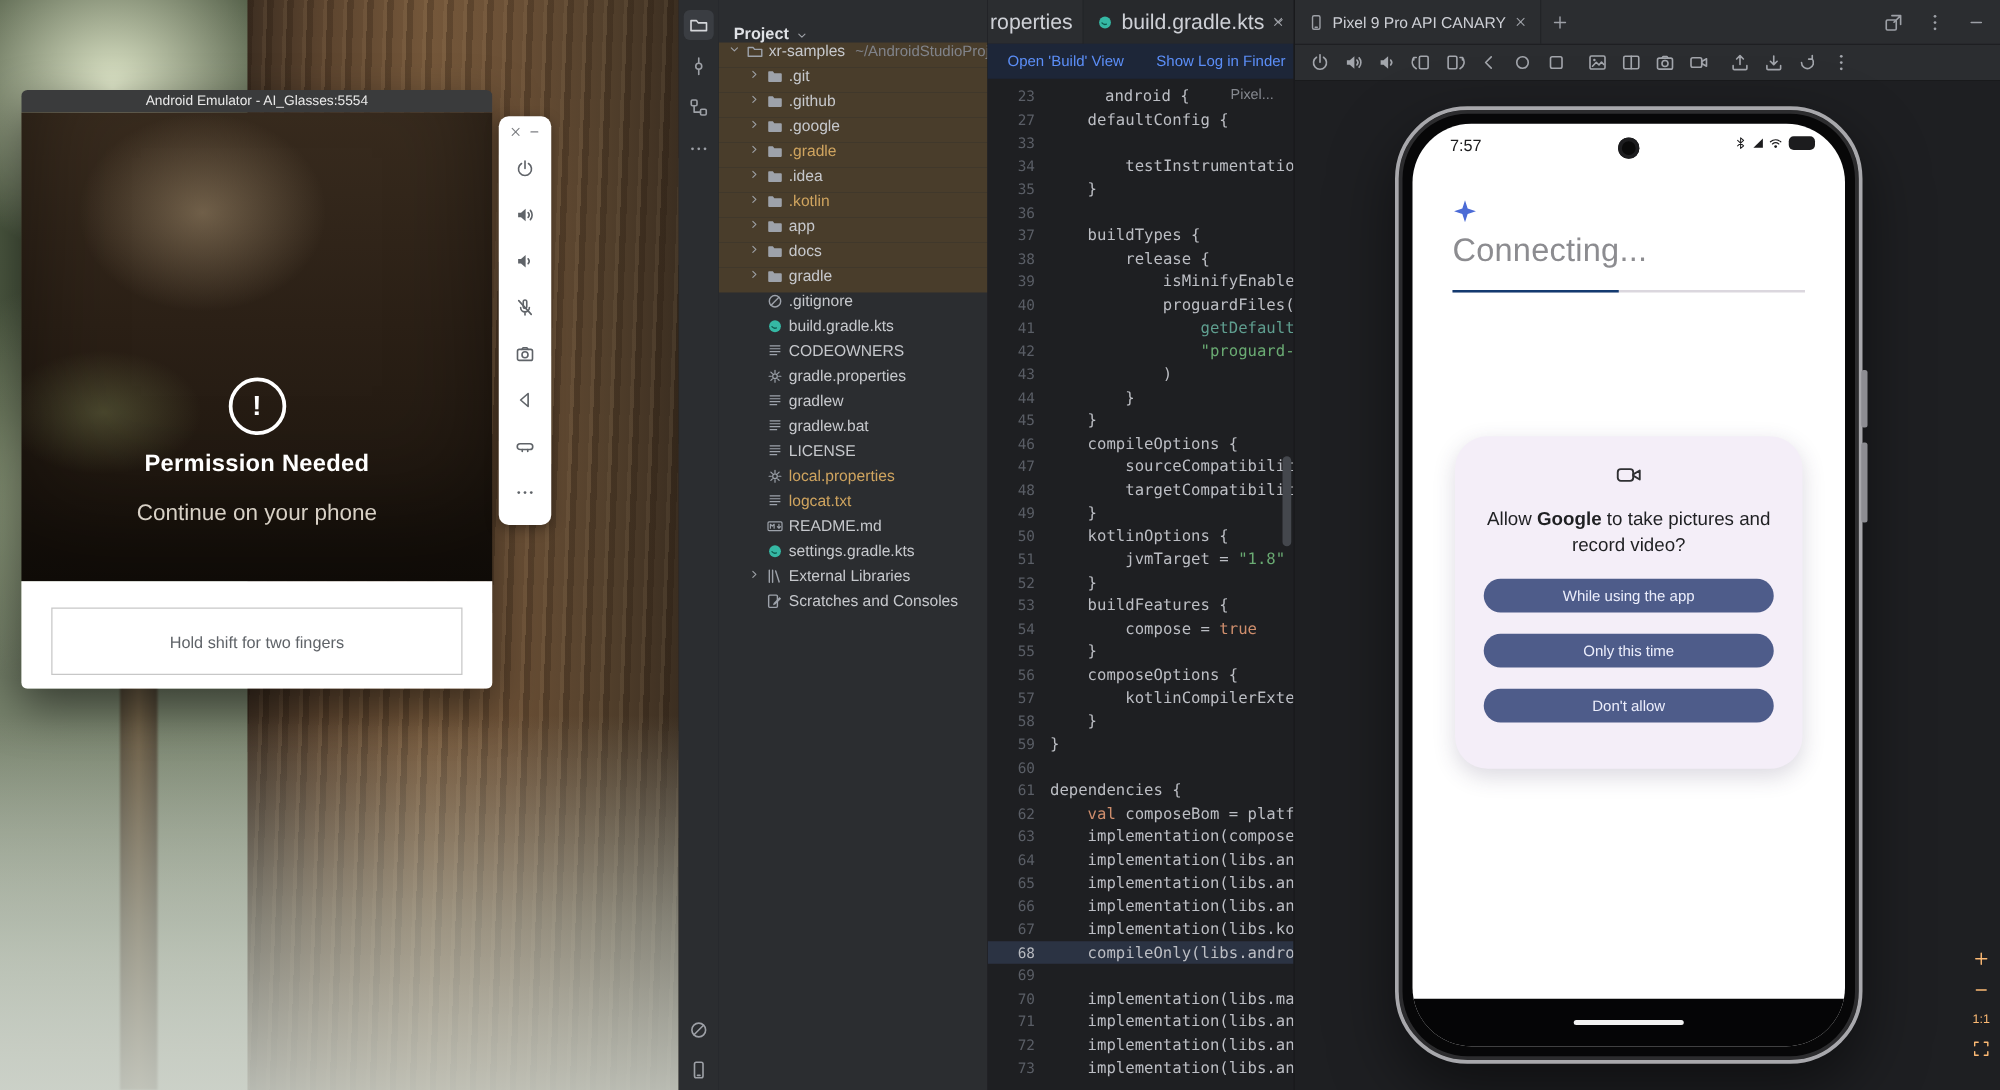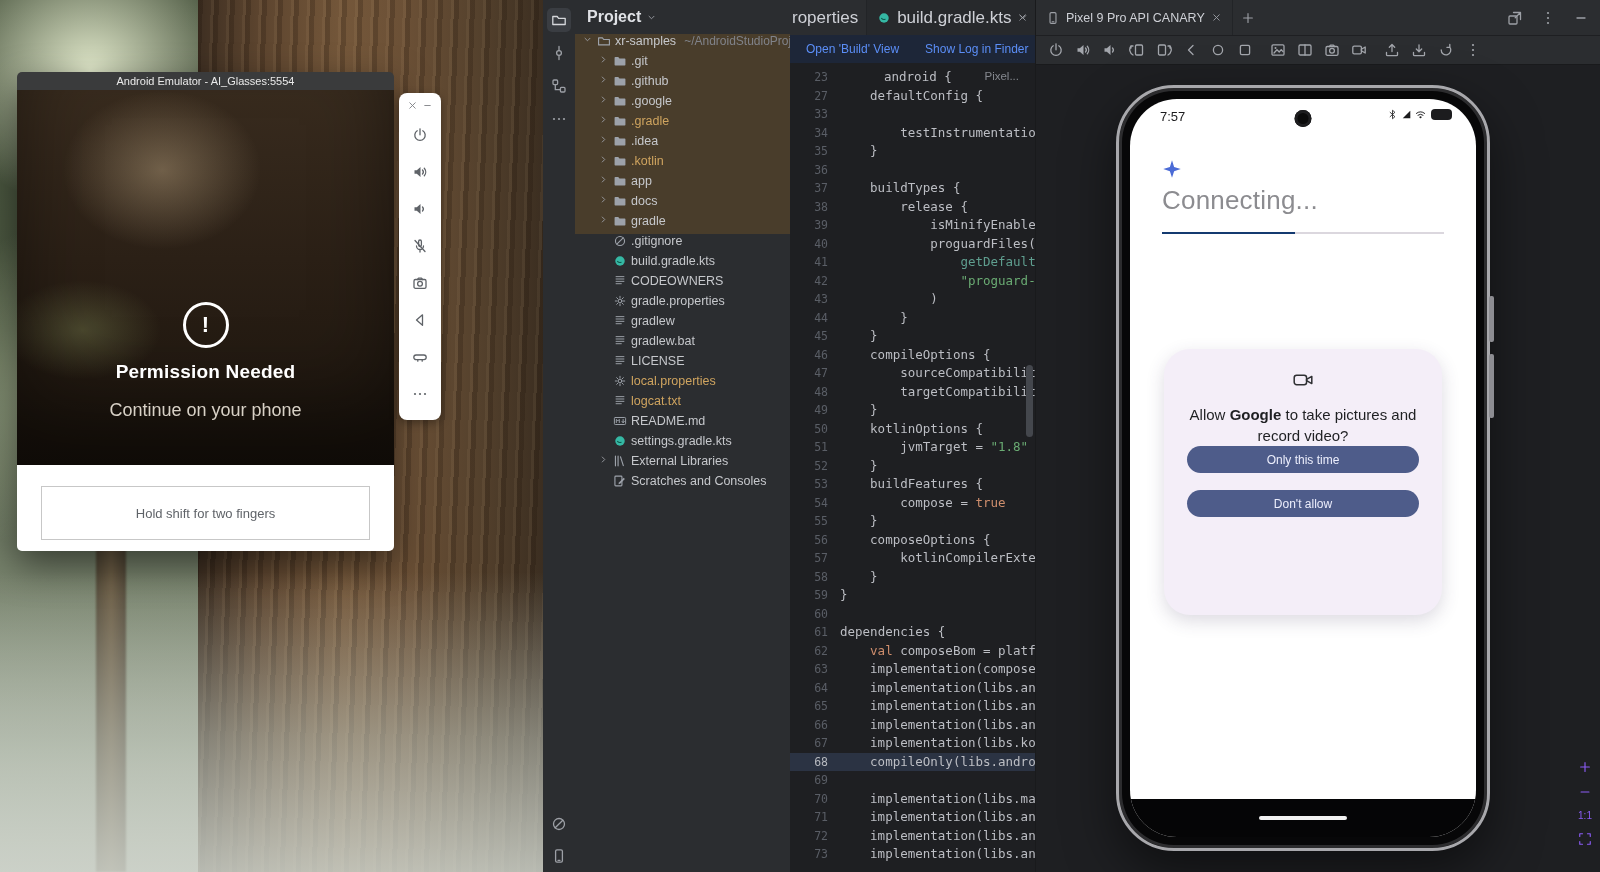--- a/index.html
+++ b/index.html
@@ -55,21 +55,21 @@
   
   .ide{position:absolute;left:543px;top:0;width:1057px;height:872px;background:#1e1f22}
   .abar{position:absolute;left:0;top:0;width:32px;height:872px;background:#2b2d30;border-right:1px solid #1e1f22}
   .abar-top{display:flex;flex-direction:column;align-items:center;gap:9px;padding-top:8px}
   .abar-bot{position:absolute;bottom:4px;left:0;width:100%;display:flex;flex-direction:column;align-items:center;gap:8px}
   .abtn{width:24px;height:24px;border-radius:5px;display:flex;align-items:center;justify-content:center;color:#9da0a6}
   .abtn.active{background:#3a3d42;color:#d5d7db}
 
   
   .ppanel{position:absolute;left:32px;top:0;width:215px;height:872px;background:#2b2d30;overflow:hidden}
-  .phead{height:34px;display:flex;align-items:center;gap:5px;padding-left:12px;color:#dfe1e5;font-size:16px;font-weight:600}
+  .phead{height:34px;display:flex;align-items:flex-end;gap:5px;padding-left:12px;color:#dfe1e5;font-size:13px;font-weight:600}
   .phead .ic{color:#9da0a6}
   .ptree{font-size:12.5px;color:#c6c8cc}
   .trow{height:20px;display:flex;align-items:flex-start;gap:4px;padding-left:22px;white-space:nowrap;overflow:hidden}
   .trow.root{padding-left:6px}
   .trow.hl{background:var(--highlight-row,#493d2b)}
   .chev{width:12px;color:#9da0a6}
   .tlabel.excl{color:var(--excluded,#cfa45f)}
   .tpath{color:#80838a;margin-left:4px;font-size:12px}
   .fico{color:#9da2aa}
 
@@ -123,21 +123,21 @@
   .pfill{width:47%;height:100%;background:var(--progress,#143a70)}
   .dialog{position:absolute;left:34px;right:34px;top:250px;height:266px;background:#f4eef8;border-radius:26px;
     box-shadow:0 6px 18px rgba(60,50,90,.18);text-align:center}
   .camico{display:inline-block;margin-top:20px;color:#2f3033}
   .dtext{margin:9px auto 0;width:242px;font-size:15px;line-height:21px;color:#1f2023}
   .pill{width:232px;height:27px;margin:0 auto;border-radius:14px;background:var(--dialog-button,#4e5c8a);
     color:#eceefc;font-size:12px;display:flex;align-items:center;justify-content:center}
   .pill.first{margin-top:16px}.pill+.pill{margin-top:17px}
   .navbar{position:absolute;left:0;bottom:0;width:100%;height:38px;background:#050506;display:flex;align-items:center;justify-content:center}
   .homepill{width:88px;height:4px;border-radius:2px;background:#f2f2f2}
-  .zoomctl{position:absolute;right:9px;bottom:26px;display:flex;flex-direction:column;align-items:center;gap:11px;color:#8b5cf6}
+  .zoomctl{position:absolute;right:9px;bottom:26px;display:flex;flex-direction:column;align-items:center;gap:11px;color:#fdba74}
   .zl{font-size:10px}
 </style>
 </head>
 <body>
 
 <div class="stage">
 
   <div class="desktop">
     <div class="glow1"></div>
     <div class="glow2"></div>
@@ -870,20 +870,21 @@
               <div class="pfill"></div>
             </div>
             <div class="dialog">
               <span class="ic s22 camico"><svg viewBox="0 0 16 16" fill="none" stroke="currentColor" stroke-width="1.1" stroke-linecap="round" stroke-linejoin="round">
                     <rect x="1.6" y="4.6" width="9" height="6.8" rx="1.8"></rect>
                     <path d="M10.6 7.6l3.8-2.2v5.2l-3.8-2.2z"></path>
                   </svg></span>
               <div class="dtext">
                 <span>Allow </span><b>Google</b><span> to take pictures and record video?</span>
               </div>
+              <div class="pill first">While using the app</div>
               <div class="pill">Only this time</div>
               <div class="pill">Don't allow</div>
             </div>
             <div class="navbar">
               <div class="homepill"></div>
             </div>
           </div>
         </div>
         <div class="zoomctl">
           <span class="ic s14">

